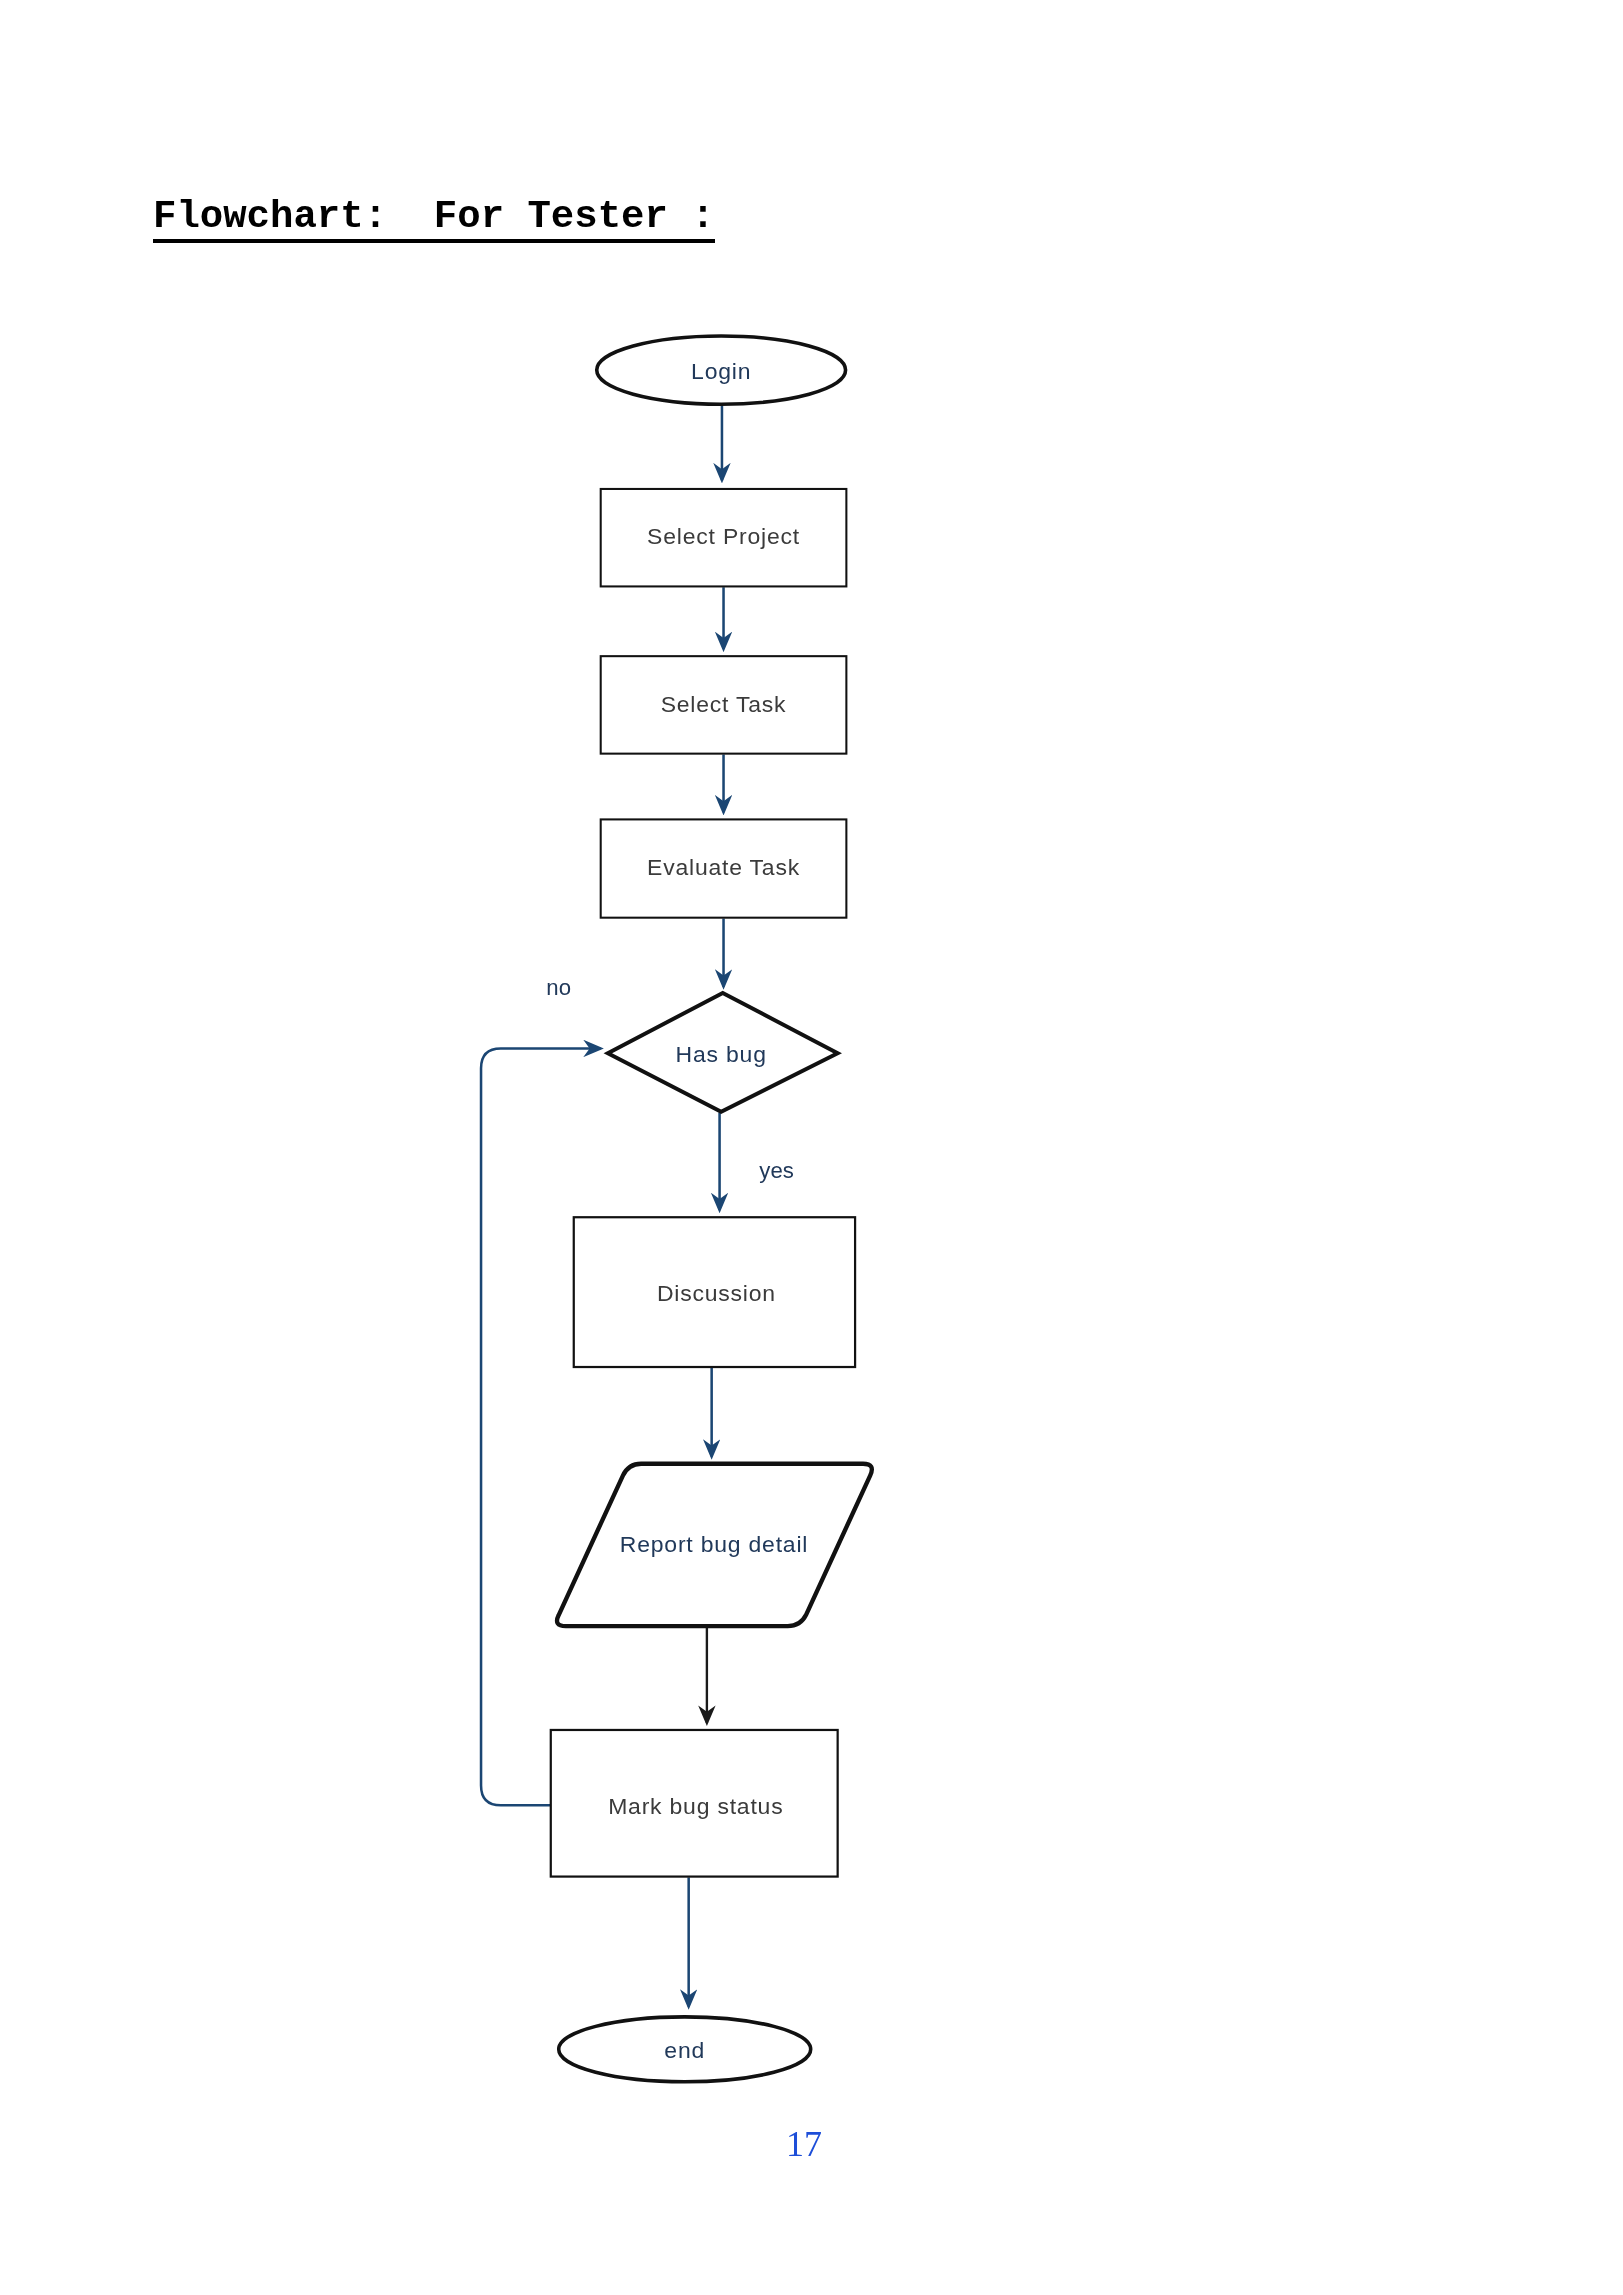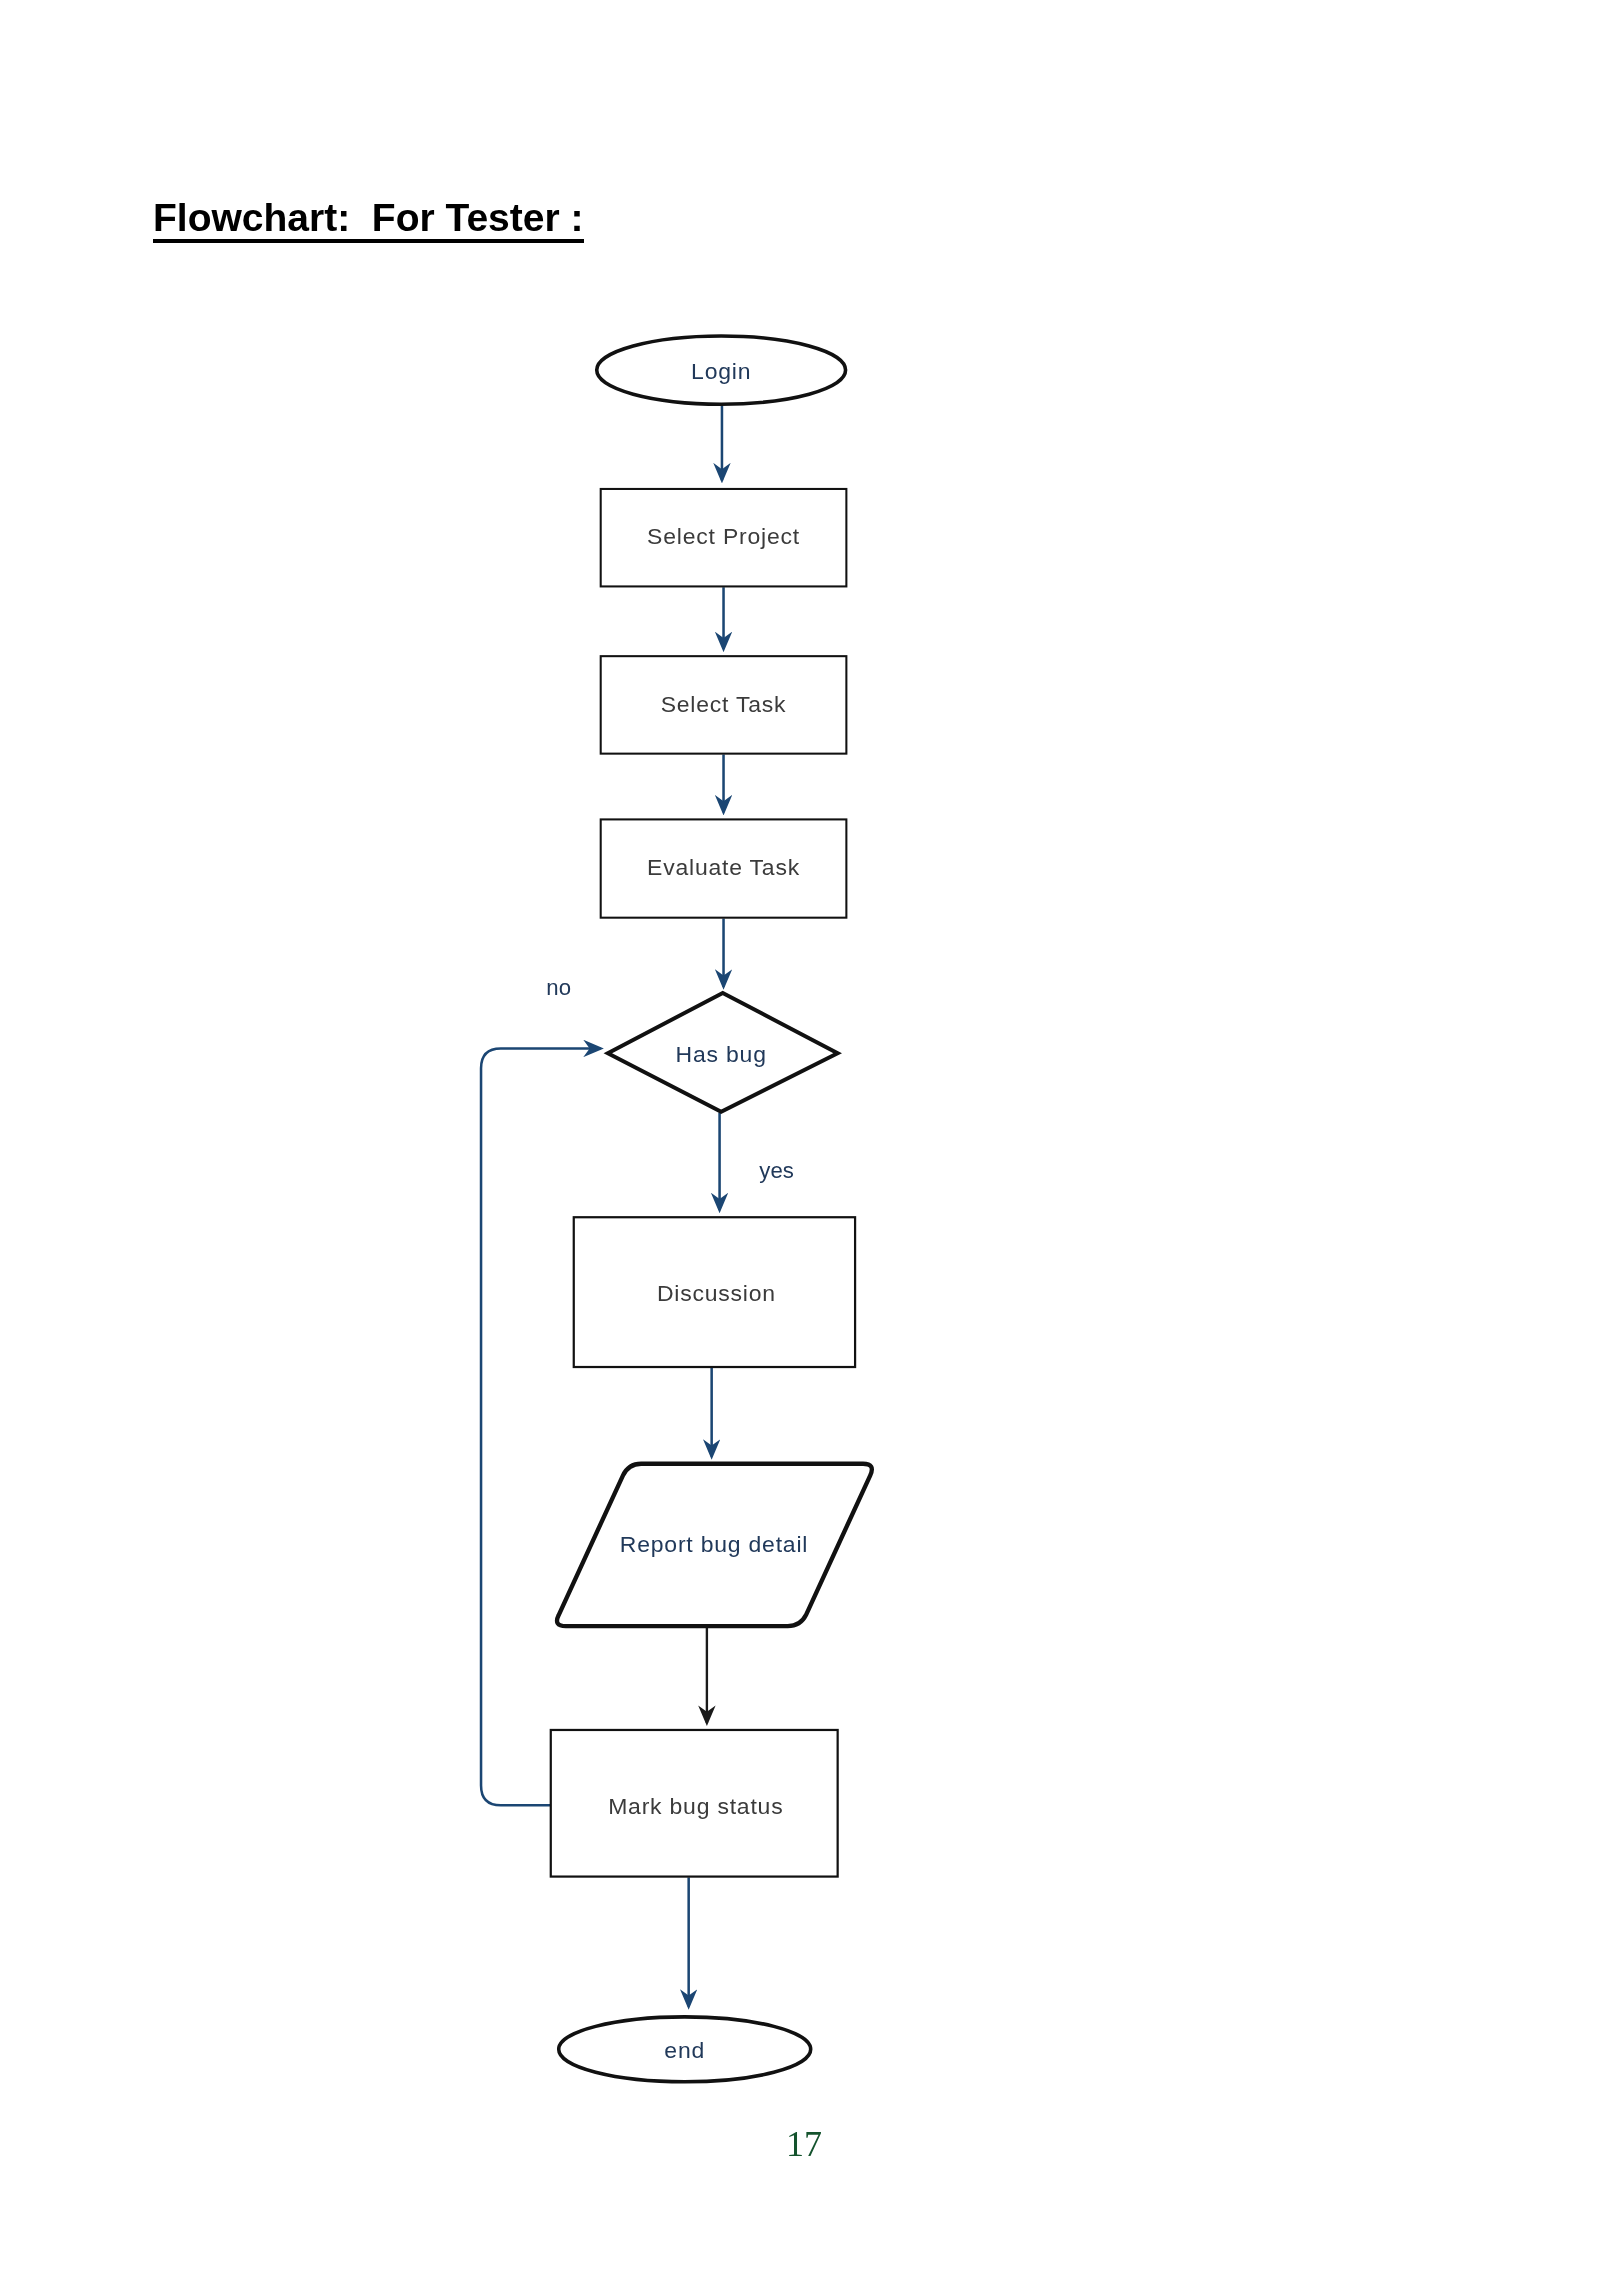--- a/index.html
+++ b/index.html
@@ -8,36 +8,36 @@
     background: #ffffff;
     width: 1623px;
     height: 2295px;
     position: relative;
     font-family: "Liberation Sans", sans-serif;
   }
   .doc-title {
     position: absolute;
     left: 153px;
     top: 198px;
-    font-family: Liberation Sans, sans-serif;
+    font-family: Liberation Mono, monospace;
     font-weight: bold;
     font-size: 39px;
     color: #000000;
     white-space: pre;
     border-bottom: 4px solid #000000;
     padding-bottom: 2.4px;
     line-height: 1.0;
   }
   .page-number {
     position: absolute;
     left: 786px;
     top: 2123px;
     font-family: "Liberation Serif", serif;
     font-size: 36px;
-    color: #14532d;
+    color: #1d4ed8;
   }
   svg.flow {
     position: absolute;
     left: 0;
     top: 0;
   }
   .node-label {
     font-family: "Liberation Sans", sans-serif;
     font-size: 29px;
     letter-spacing: 1px;

